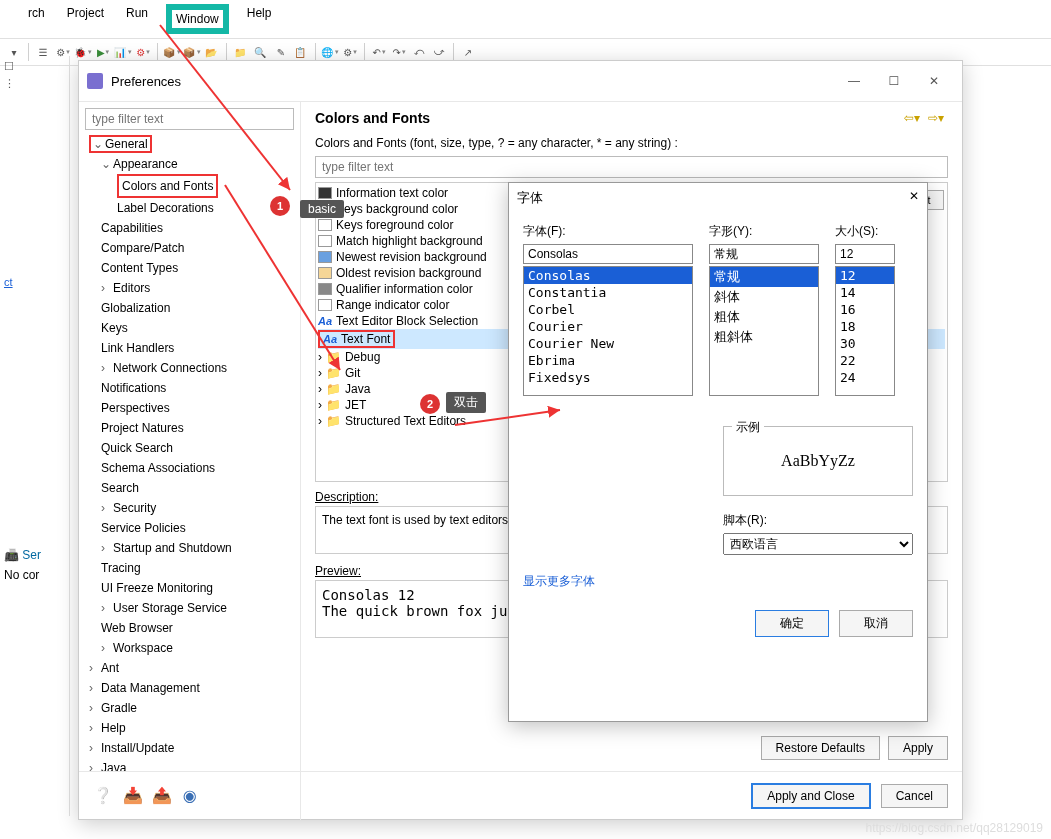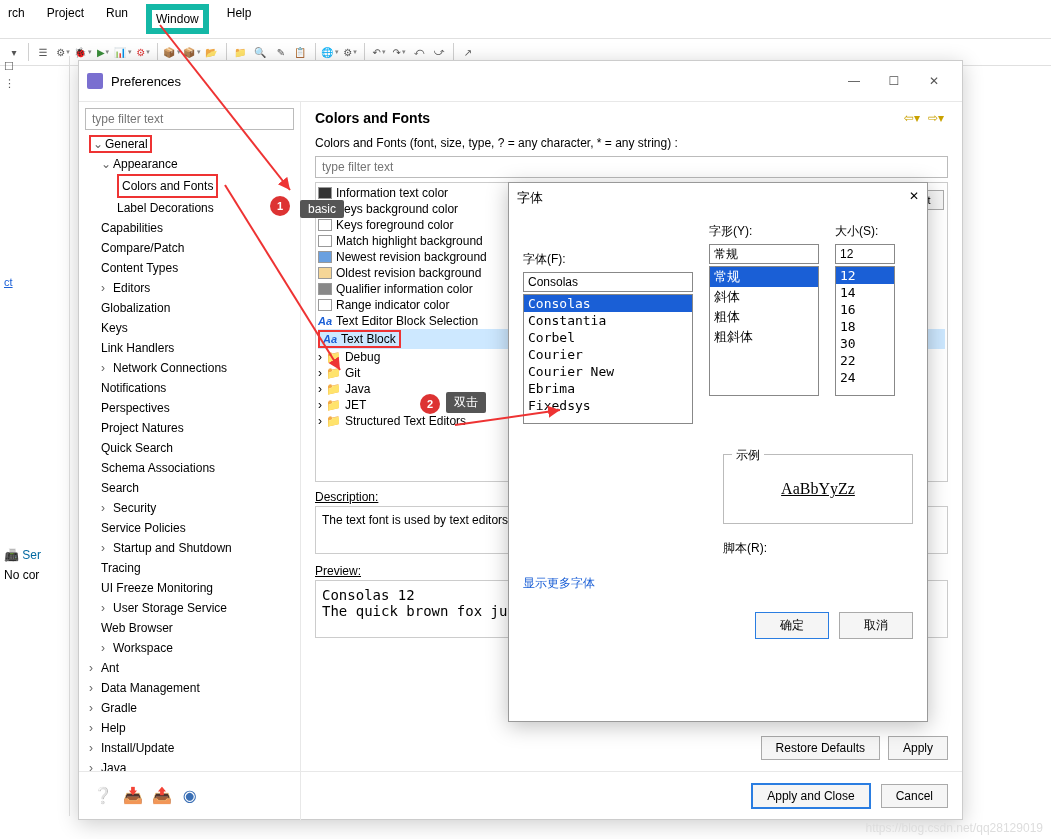--- a/index.html
+++ b/index.html
@@ -1,19 +1,19 @@
 <!DOCTYPE html>
 <html><head>
 <meta charset="utf-8">
 <style>
 * { box-sizing: border-box; font-family: "Segoe UI", Tahoma, sans-serif; font-size: 12px; }
 body { margin: 0; background: #fff; width: 1051px; height: 839px; overflow: hidden; position: relative; }
 
 
-.menubar { display: flex; gap: 14px; padding: 4px 4px; border-bottom: 1px solid #e0e0e0; }
+.menubar { display: flex; gap: 14px; padding: 4px 24px; border-bottom: 1px solid #e0e0e0; }
 .menubar span { padding: 2px 4px; cursor: default; }
 .menu-highlight { border: 6px solid #14b8a6; text-align: center; }
 
 
 .toolbar { display: flex; gap: 4px; padding: 4px 6px; border-bottom: 1px solid #e0e0e0; align-items: center; }
 .tool-icon { width: 16px; height: 16px; display: inline-flex; align-items: center; justify-content: center; font-size: 10px; color: #555; }
 .tool-sep { width: 1px; height: 18px; background: #d0d0d0; margin: 0 2px; }
 .drop-arrow { font-size: 7px; color: #888; margin-left: 1px; }
 
 
@@ -70,24 +70,24 @@
 .font-titlebar { display: flex; padding: 6px 8px; gap: 44px; }
 .font-titlebar .t { flex: 1; font-size: 13px; }
 .font-body { padding: 10px 14px; }
 .font-cols { display: flex; gap: 16px; }
 .font-col { display: flex; flex-direction: column; }
 .font-col label { margin-bottom: 4px; }
 .font-col input { padding: 2px 4px; border: 1px solid #888; }
 .listbox { border: 1px solid #888; margin-top: 2px; overflow: hidden; }
 .listbox div { padding: 1px 4px; font-family: Consolas, monospace; font-size: 13px; }
 .listbox .sel { background: #1a5fd6; color: #fff; }
-.font-col.c1 { width: 170px; margin-top: 28px; }
+.font-col.c1 { width: 170px; }
 .font-col.c2 { width: 110px; }
 .font-col.c3 { width: 60px; }
-.sample-box { border: 1px solid #bbb; height: 70px; margin-top: 30px; display: flex; align-items: center; justify-content: center; position: relative; text-decoration: underline; }
+.sample-box { border: 1px solid #bbb; height: 70px; margin-top: 30px; display: flex; align-items: center; justify-content: center; position: relative; }
 .sample-box .lg { position: absolute; top: -8px; left: 8px; background: #fff; padding: 0 4px; font-size: 12px; }
 .link { color: #1a5fd6; margin-top: 18px; display: inline-block; }
 .font-btns { display: flex; gap: 10px; justify-content: flex-end; margin-top: 20px; }
 
 
 .anno-badge { position: absolute; width: 20px; height: 20px; border-radius: 50%; background: #d33; color: #fff; display: flex; align-items: center; justify-content: center; font-size: 11px; font-weight: bold; z-index: 200; }
 .anno-label { position: absolute; background: #555; color: #fff; padding: 2px 8px; font-size: 12px; border-radius: 2px; z-index: 200; }
 .arrow-svg { position: absolute; z-index: 150; pointer-events: none; }
 
 .watermark { position: absolute; right: 8px; bottom: 4px; color: #ddd; font-size: 12px; z-index: 300; }
@@ -234,21 +234,21 @@
               <span class="swatch" style="background:#fff"></span>
               <span>Range indicator color</span>
             </div>
           <div class="row row-indent2">
               <span class="aa">Aa</span>
               <span>Text Editor Block Selection</span>
             </div>
           <div class="row row-indent2 sel-row">
               <span style="border:2px solid #e33;display:flex;align-items:center;gap:4px;padding:0 3px">
                 <span class="aa">Aa</span>
-                <span>Text Block</span>
+                <span>Text Font</span>
               </span>
             </div>
           <div class="row row-indent"><span class="exp">›</span>📁<span>Debug</span></div>
           <div class="row row-indent"><span class="exp">›</span>📁<span>Git</span></div>
           <div class="row row-indent"><span class="exp">›</span>📁<span>Java</span></div>
           <div class="row row-indent"><span class="exp">›</span>📁<span>JET</span></div>
           <div class="row row-indent"><span class="exp">›</span>📁<span>Structured Text Editors</span></div>
         </div>
         <div class="side-btns">
           <div class="btn">ont</div>
@@ -323,20 +323,23 @@
       </div>
     </div>
     <div style="display:flex;gap:16px">
       <div style="flex:1"></div>
       <div style="width:190px">
         <div class="sample-box">
           <div class="lg">示例</div>
           <span style="font-family:Consolas;font-size:16px">AaBbYyZz</span>
         </div>
         <div style="margin-top:16px">脚本(R):</div>
+        <select style="width:100%;padding:2px;margin-top:4px">
+          <option>西欧语言</option>
+        </select>
       </div>
     </div>
     <a class="link">显示更多字体</a>
     <div class="font-btns">
       <div class="btn" style="border:1px solid #2a7de1;padding:4px 24px">确定</div>
       <div class="btn" style="padding:4px 24px">取消</div>
     </div>
   </div>
 </div>
 

